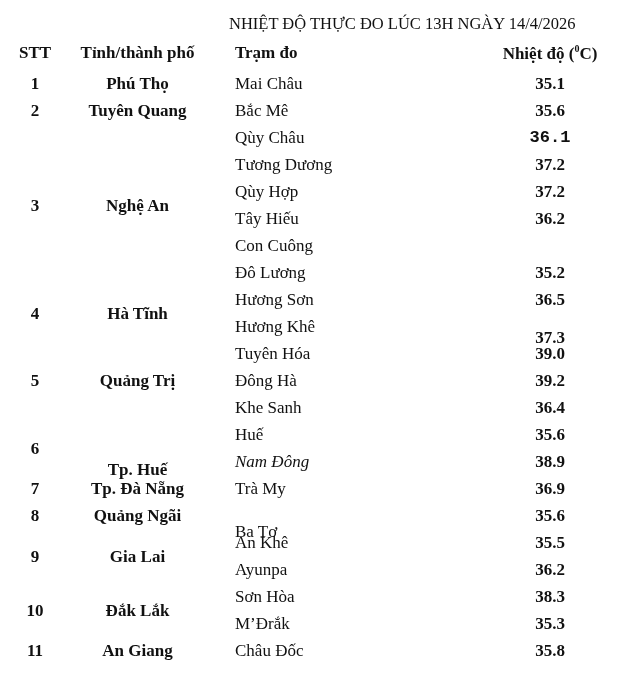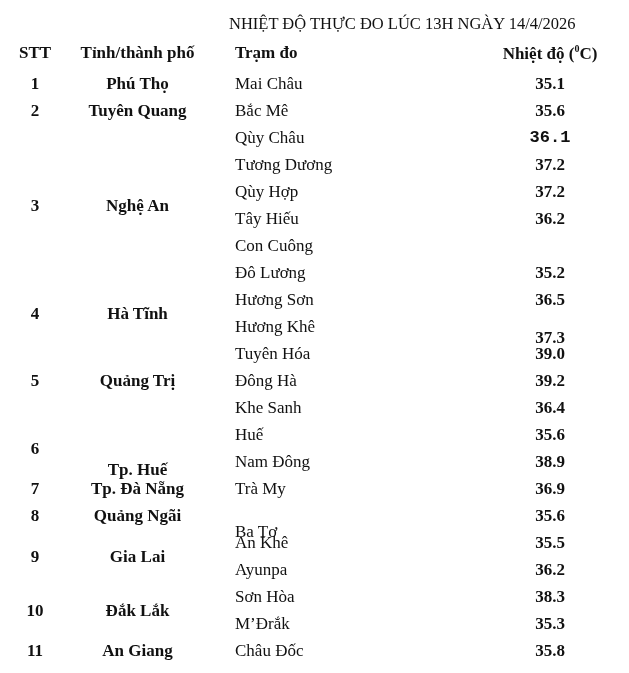--- a/index.html
+++ b/index.html
@@ -59,21 +59,21 @@
     <div class="cell c-stn" style="top: 340px;">Tuyên Hóa</div>
     <div class="cell bold c-temp" style="top: 340px;">39.0</div>
     <div class="cell c-stn" style="top: 367px;">Đông Hà</div>
     <div class="cell bold c-temp" style="top: 367px;">39.2</div>
     <div class="cell c-stn" style="top: 394px;">Khe Sanh</div>
     <div class="cell bold c-temp" style="top: 394px;">36.4</div>
     <div class="cell bold c-stt" style="top: 434.5px;">6</div>
     <div class="cell bold c-prov" style="top: 448px; margin-top: 8px;">Tp. Huế</div>
     <div class="cell c-stn" style="top: 421px;">Huế</div>
     <div class="cell bold c-temp" style="top: 421px;">35.6</div>
-    <div class="cell c-stn" style="top: 448px;">Nam Đông</div>
+    <div class="cell c-stn" style="top: 448px; font-style: italic;">Nam Đông</div>
     <div class="cell bold c-temp" style="top: 448px;">38.9</div>
     <div class="cell bold c-stt" style="top: 475px;">7</div>
     <div class="cell bold c-prov" style="top: 475px;">Tp. Đà Nẵng</div>
     <div class="cell c-stn" style="top: 475px;">Trà My</div>
     <div class="cell bold c-temp" style="top: 475px;">36.9</div>
     <div class="cell bold c-stt" style="top: 502px;">8</div>
     <div class="cell bold c-prov" style="top: 502px;">Quảng Ngãi</div>
     <div class="cell c-stn" style="top: 518px;">Ba Tơ</div>
     <div class="cell bold c-temp" style="top: 502px;">35.6</div>
     <div class="cell bold c-stt" style="top: 542.5px;">9</div>

